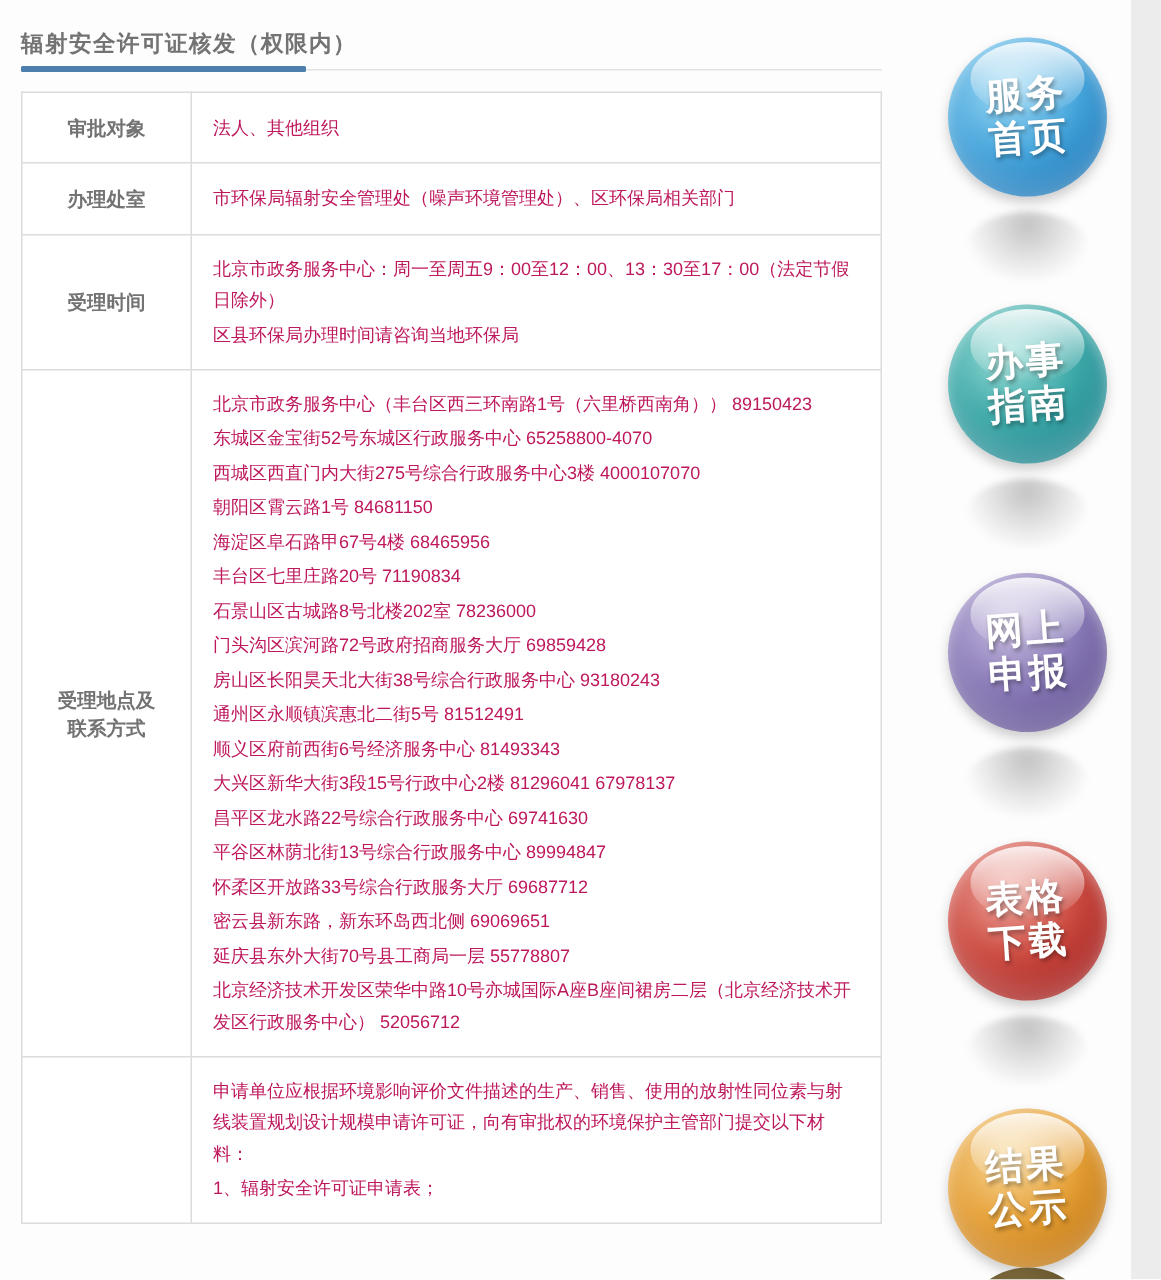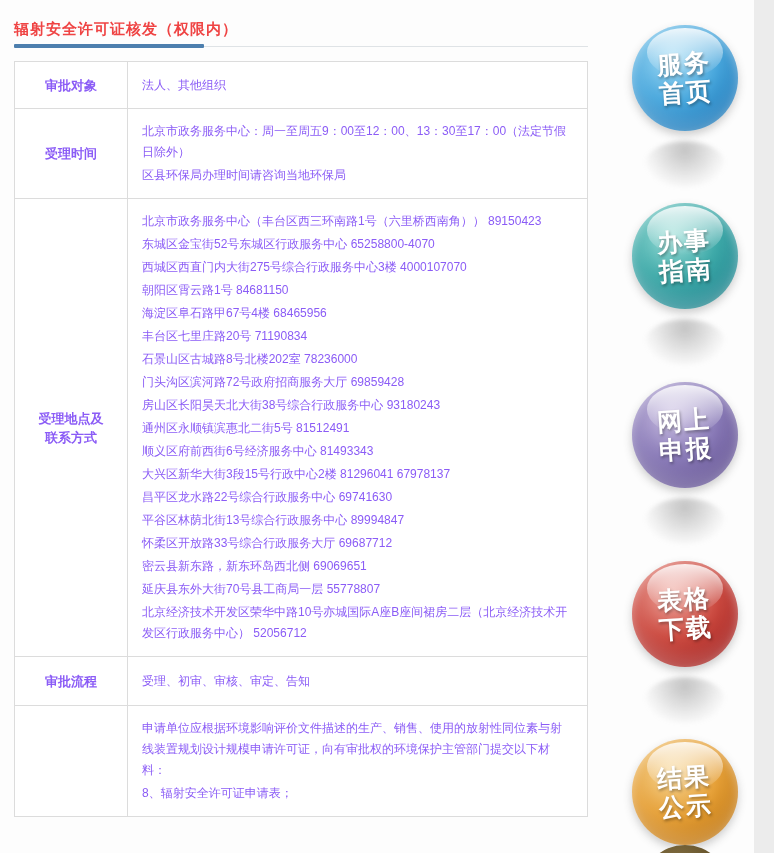--- a/index.html
+++ b/index.html
@@ -2,29 +2,29 @@
 <html><head>
 <meta charset="utf-8">
 <style>
   html,body{margin:0;padding:0;}
   body{font-family:"Liberation Sans","DejaVu Sans",sans-serif;background:#ffffff;}
   .page{position:relative;width:774px;height:853px;background:#fdfdfd;overflow:hidden;}
   .right-strip{position:absolute;right:0;top:0;width:20px;height:100%;background:#ececec;}
 
   
   .content{position:absolute;left:14px;top:20px;width:574px;}
-  .page-title{margin:0;font-size:15px;font-weight:bold;color:#ef4444;letter-spacing:1px;}
+  .page-title{margin:0;font-size:15px;font-weight:bold;color:#737373;letter-spacing:1px;}
   .rule{position:relative;height:4px;margin-top:3px;border-bottom:1px solid #dfe3e6;}
   .rule-accent{position:absolute;left:0;bottom:-2px;width:190px;height:4px;background:#4d7fae;border-radius:1px;}
 
   table.info{width:574px;margin-top:14px;border-collapse:collapse;table-layout:fixed;}
   table.info th,table.info td{border:1px solid #dcdcdc;background:#ffffff;}
-  table.info th{width:104px;padding:6px 4px;font-size:13px;font-weight:bold;color:#8b5cf6;
+  table.info th{width:104px;padding:6px 4px;font-size:13px;font-weight:bold;color:#737373;
     text-align:center;vertical-align:middle;line-height:19px;}
-  table.info td{padding:10px 14px;font-size:12px;color:#8b5cf6;vertical-align:middle;}
+  table.info td{padding:10px 14px;font-size:12px;color:#be185d;vertical-align:middle;}
   table.info td p{margin:2px 0;line-height:21px;word-break:break-all;}
   .r1 td{height:26px;} .r2 td{height:27px;} .r3 td{height:46px;} .r5 td{height:28px;}
 
   
   .sphere{position:absolute;left:632px;width:106px;height:106px;border-radius:50%;
     box-shadow:inset 0 -10px 18px rgba(255,255,255,0.25), inset 0 4px 8px rgba(255,255,255,0.3), 0 4px 8px rgba(60,60,60,0.25);
     cursor:pointer;}
   .sphere::before{content:"";position:absolute;left:14%;top:3%;width:72%;height:46%;border-radius:50%;
     background:linear-gradient(rgba(255,255,255,0.85),rgba(255,255,255,0));}
   .sphere-label{position:absolute;inset:0;display:flex;flex-direction:column;align-items:center;justify-content:center;
@@ -56,20 +56,26 @@
     </div>
 
     <table class="info">
       <tbody>
         <tr class="r1">
           <th>审批对象</th>
           <td>
             <p>法人、其他组织</p>
           </td>
         </tr>
+        <tr class="r2">
+          <th>办理处室</th>
+          <td>
+            <p>市环保局辐射安全管理处（噪声环境管理处）、区环保局相关部门</p>
+          </td>
+        </tr>
         <tr class="r3">
           <th>受理时间</th>
           <td>
             <p>北京市政务服务中心：周一至周五9：00至12：00、13：30至17：00（法定节假日除外）</p>
             <p>区县环保局办理时间请咨询当地环保局</p>
           </td>
         </tr>
         <tr class="r4">
           <th>
             <div>受理地点及</div>
@@ -89,31 +95,25 @@
             <p>顺义区府前西街6号经济服务中心 81493343</p>
             <p>大兴区新华大街3段15号行政中心2楼 81296041 67978137</p>
             <p>昌平区龙水路22号综合行政服务中心 69741630</p>
             <p>平谷区林荫北街13号综合行政服务中心 89994847</p>
             <p>怀柔区开放路33号综合行政服务大厅 69687712</p>
             <p>密云县新东路，新东环岛西北侧 69069651</p>
             <p>延庆县东外大街70号县工商局一层 55778807</p>
             <p>北京经济技术开发区荣华中路10号亦城国际A座B座间裙房二层（北京经济技术开发区行政服务中心） 52056712</p>
           </td>
         </tr>
-        <tr class="r5">
-          <th>审批流程</th>
-          <td>
-            <p>受理、初审、审核、审定、告知</p>
-          </td>
-        </tr>
         <tr class="r6">
           <th></th>
           <td>
             <p>申请单位应根据环境影响评价文件描述的生产、销售、使用的放射性同位素与射线装置规划设计规模申请许可证，向有审批权的环境保护主管部门提交以下材料：</p>
-            <p>8、辐射安全许可证申请表；</p>
+            <p>1、辐射安全许可证申请表；</p>
 
           </td>
         </tr>
       </tbody>
     </table>
   </div>
 
   <div class="sphere s1">
     <div class="sphere-label">
       <span>服务</span>

